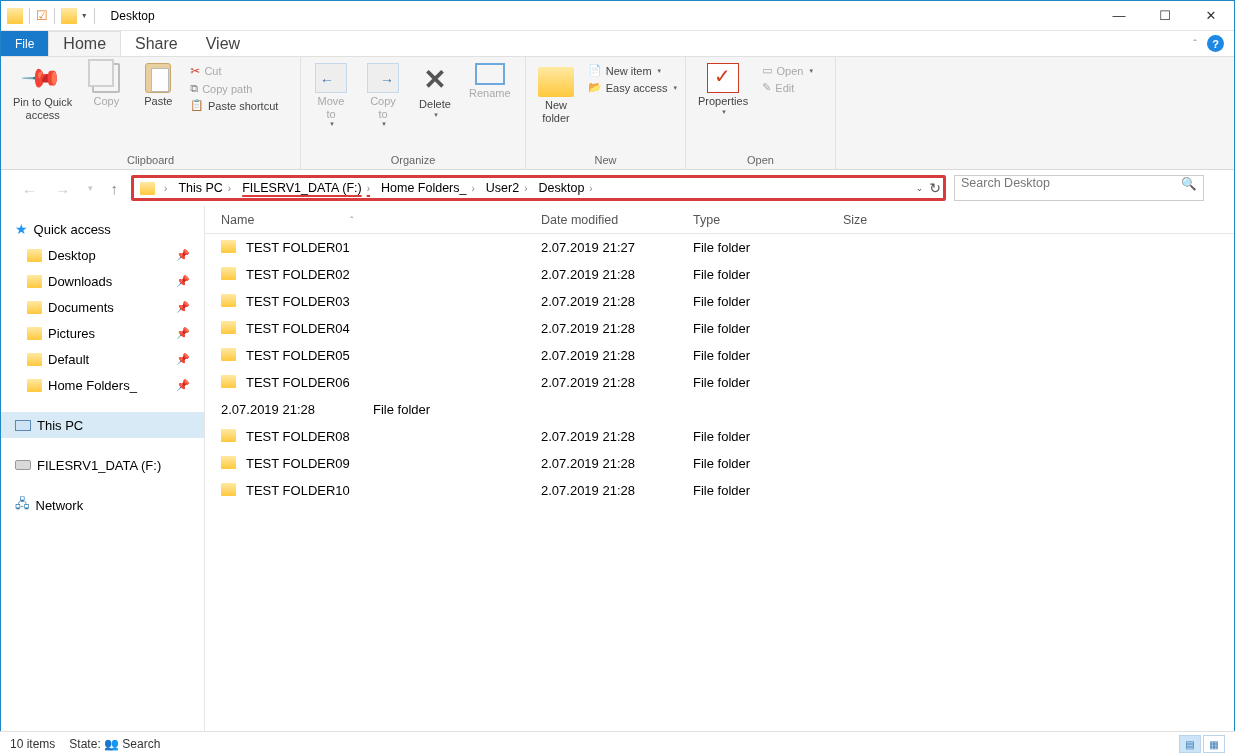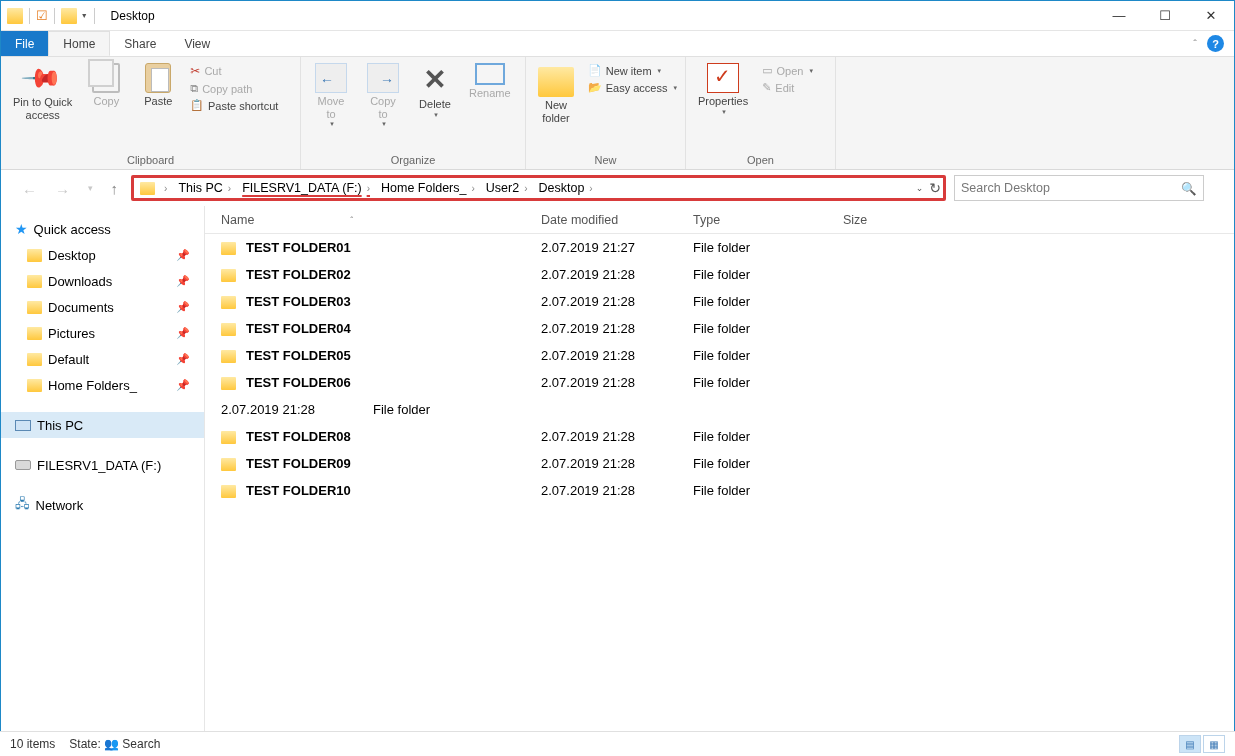--- a/index.html
+++ b/index.html
@@ -8,21 +8,21 @@
 .tb-left { display: flex; align-items: center; gap: 6px; padding-left: 6px; }
 .tb-fold { width: 16px; height: 16px; background: linear-gradient(#FFE9A2,#FFC83D); border-radius: 1px; }
 .tb-sep { width: 1px; height: 16px; background: #ccc; }
 .tb-check { color: #E67E22; font-size: 13px; }
 .tb-drop { font-size: 7px; color: #555; margin-left:-2px;}
 .tb-title { margin-left: 10px; font-size: 12px; }
 .tb-right { margin-left: auto; display: flex; }
 .win-btn { width: 46px; height: 30px; display: flex; align-items: center; justify-content: center; font-size: 13px; color: #333; }
 .menubar { height: 26px; display: flex; align-items: stretch; border-bottom: 1px solid #e0e0e0; }
 .file-btn { background: #1979ca; color: #fff; padding: 0 14px; display: flex; align-items: center; font-size: 12px; }
-.tab { padding: 0 14px; display: flex; align-items: center; font-size: 12px; color: #444; }
+.tab { padding: 0 14px; display: flex; align-items: center; font-size: 16px; color: #444; }
 .tab.active { background: #f5f5f5; border: 1px solid #e0e0e0; border-bottom: 1px solid #f5f5f5; }
 .mb-right { margin-left: auto; display: flex; align-items: center; gap: 10px; padding-right: 10px; }
 .help-q { width: 17px; height: 17px; border-radius: 50%; background: #1e88e5; color: #fff; display:flex;align-items:center;justify-content:center;font-size:11px;font-weight:bold;}
 .ribbon { height: 113px; background: #f5f5f5; display: flex; border-bottom: 1px solid #d9d9d9; }
 .rgroup { padding: 4px 6px 0 6px; display: flex; flex-direction: column; border-right: 1px solid #e2e2e2; }
 .rgroup-body { flex: 1; display: flex; align-items: flex-start; gap: 4px; }
 .rgroup-label { text-align: center; font-size: 11px; color: #666; padding: 2px 0 3px 0; }
 .big-btn { display: flex; flex-direction: column; align-items: center; justify-content: flex-start; padding: 2px 6px; text-align: center; font-size: 11px; color: #444; min-width:48px;}
 .big-btn .lbl { margin-top: 2px; line-height: 1.15; }
 .big-btn.disabled { color: #a9a9a9; }
@@ -46,42 +46,42 @@
 .ico-check::after{content:"✓";color:#ce3c1d;font-size:20px;position:absolute;left:6px;top:0;}
 .drop{font-size:7px;margin-left:2px;color:#666;}
 .addr-row { height: 36px; display: flex; align-items: center; gap: 8px; padding: 0 10px 0 16px; }
 .nav-arr { color: #888; font-size: 15px; padding: 0 5px; }
 .nav-arr.disabled{color:#c8c8c8;}
 .addr-box { flex: 1; height: 26px; border: 3px solid #d83b3b; border-radius: 2px; display: flex; align-items: center; padding: 0 2px 0 6px; gap: 2px; max-width:815px;}
 .crumb { display: flex; align-items: center; font-size: 12.5px; padding: 0 2px; }
 .crumb .sep { color: #888; margin: 0 5px; font-size: 10px; }
 .crumb.underline { text-decoration: underline; text-decoration-color: #d83b3b; text-decoration-thickness: 2px; text-underline-offset: 3px;}
 .addr-tail { margin-left: auto; display: flex; align-items: center; gap: 6px; color: #555; }
-.search-box { width: 250px; height: 26px; border: 1px solid #ccc; display: flex; align-items: center; padding: 0 6px; color: #777; font-size: 12.5px; }
+.search-box { width: 250px; height: 26px; border: 1px solid #ccc; display: flex; padding: 0 6px; color: #777; font-size: 12.5px; }
 .search-box .mag { margin-left: auto; color: #666;}
 .content { display: flex; height: 540px; }
 .sidebar { width: 204px; border-right: 1px solid #e6e6e6; padding-top: 10px; font-size: 13px; }
 .side-item { display: flex; align-items: center; height: 26px; padding-left: 26px; gap: 6px; position:relative;}
 .side-item.top { padding-left: 14px; font-size: 13px;}
 .side-item.selected { background: #d9eaf7; }
 .side-pin { position:absolute; right:14px; color:#8a8a8a; font-size:11px;}
 .star { color: #2196f3; font-size: 14px; }
 .fld-ico { width:15px;height:13px;background:linear-gradient(#FFE9A2,#FFC83D);border-radius:1px;}
 .pc-ico { width:16px;height:11px;background:#cfe3f5;border:1px solid #5b89b4;}
 .drv-ico { width:16px;height:10px;background:#d9d9d9;border:1px solid #999;border-radius:2px;}
 .net-ico { color:#2a7ab0;font-size:13px;}
 .fileview { flex: 1; }
 .cols { display: flex; height: 28px; align-items: center; border-bottom: 1px solid #e8e8e8; font-size: 12.5px; color: #555; padding-left: 16px; }
 .col-name { width: 320px; display:flex;align-items:center;gap:6px;}
 .col-date { width: 152px; }
 .col-type { width: 150px; }
 .col-size { width: 100px; }
 .sort-ind{font-size:9px;color:#888;margin-left:90px;}
 .row { display: flex; height: 27px; align-items: center; padding-left: 16px; font-size: 13px; }
-.row .col-name { display: flex; align-items: flex-end; gap: 10px; font-weight: bold; }
+.row .col-name { display: flex; align-items: flex-start; gap: 10px; }
 .status { height: 25px; border-top: 1px solid #e0e0e0; display: flex; align-items: center; padding: 0 10px; font-size: 12px; color: #333; gap: 14px; position:absolute;bottom:0;left:0;right:0;background:#fff;}
 .status .views { margin-left: auto; display: flex; gap: 2px; }
 .vbtn { width: 22px; height: 18px; border: 1px solid #bcd4ea; display:flex;align-items:center;justify-content:center;font-size:10px;color:#3b78b4;}
 .vbtn.active{background:#cce4f7;}
 .scissors{color:#c0392b;font-size:12px;}
 .select-ico{width:12px;height:10px;border:1px solid #5b89b4;display:inline-block;margin-right:4px;}
 </style>
 </head>
 <body>
 

